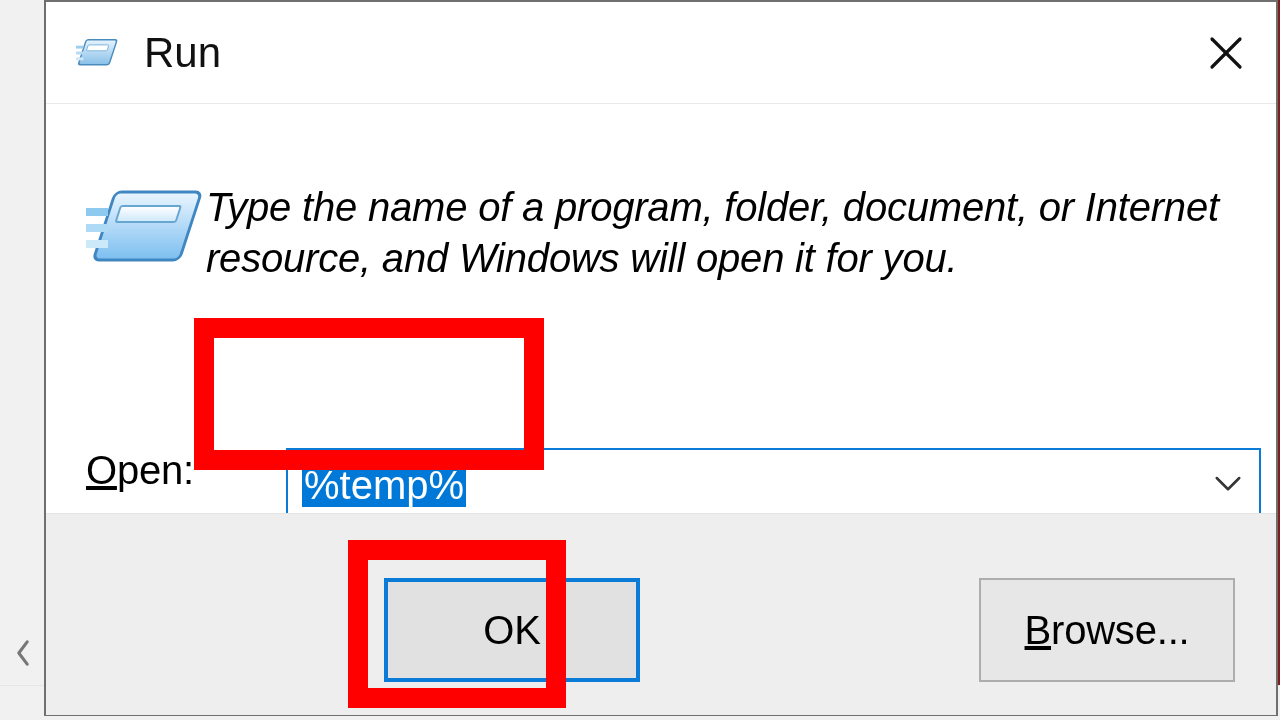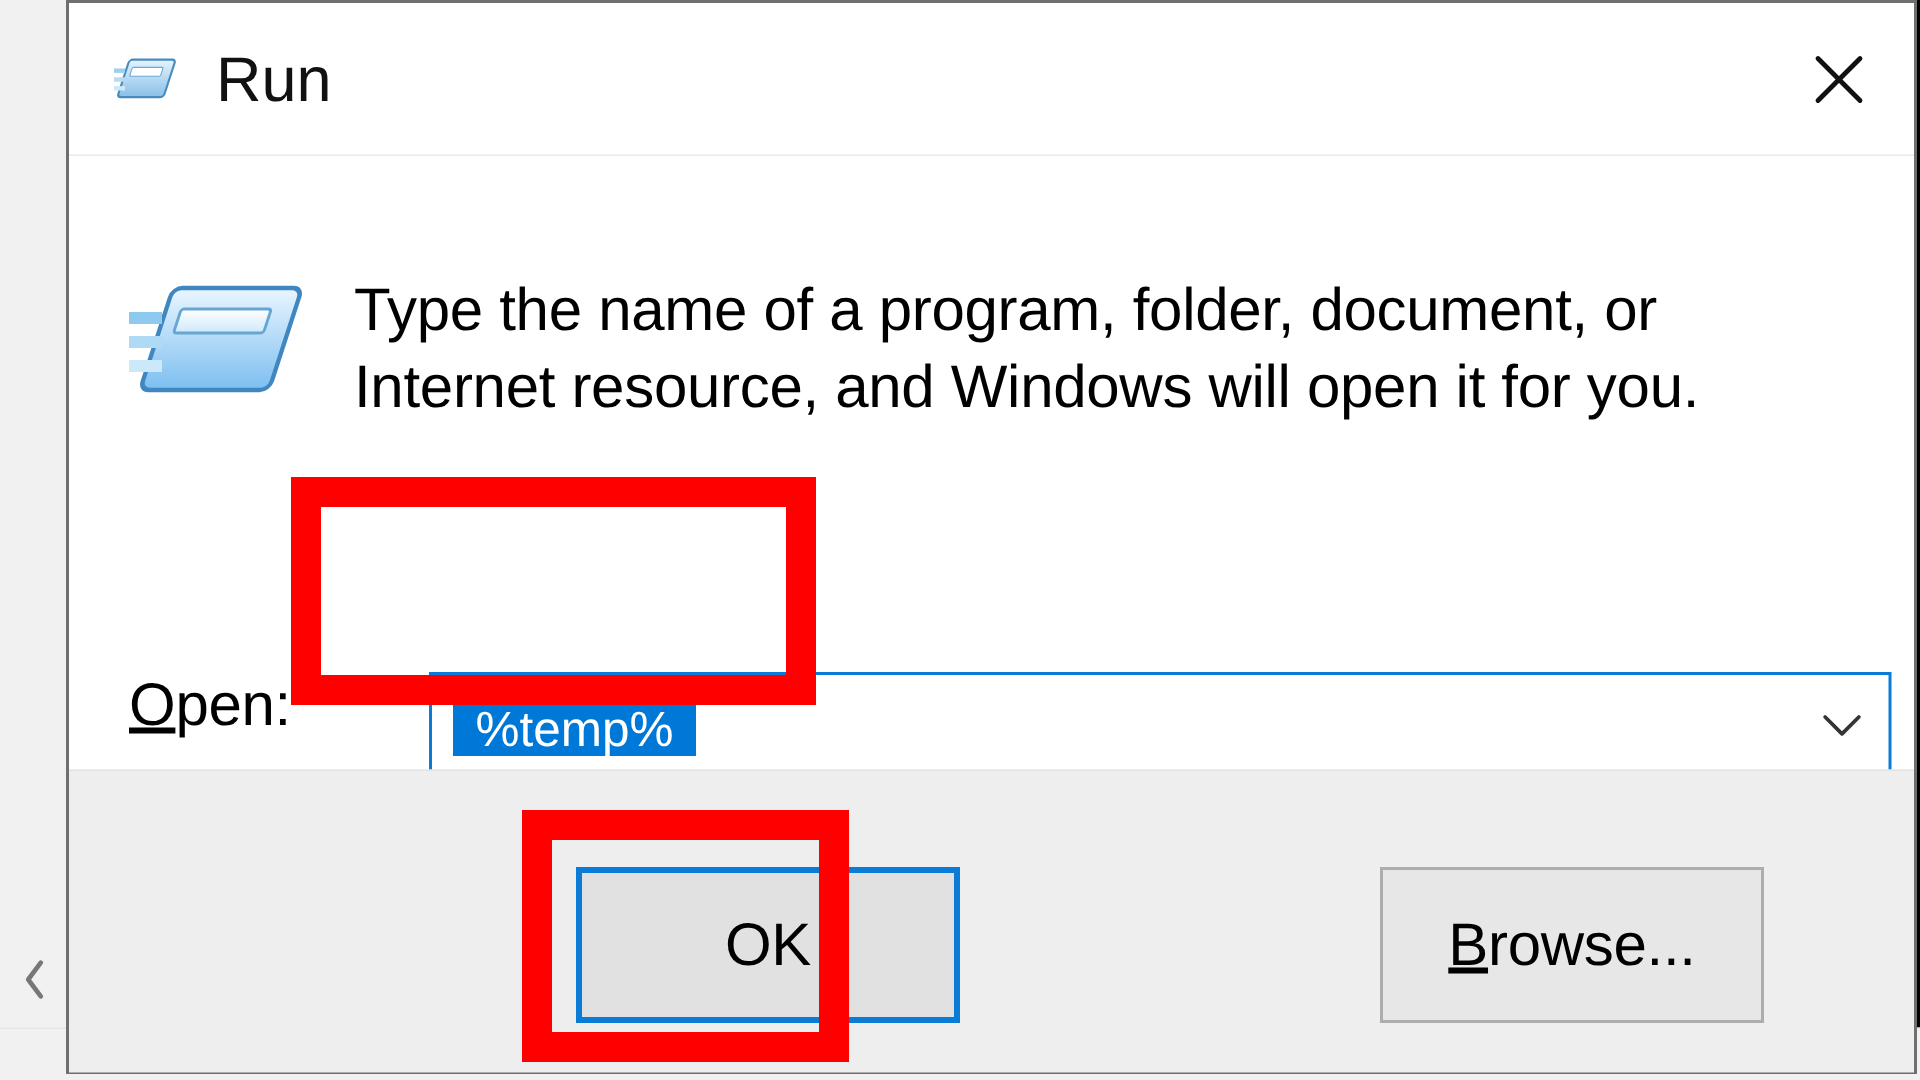--- a/index.html
+++ b/index.html
@@ -8,21 +8,21 @@
     width: 1280px;
     height: 720px;
     background: #fff;
     font-family: "Segoe UI", Tahoma, sans-serif;
     overflow: hidden;
   }
   .backdrop {
     position: absolute;
     left: 0; top: 0;
     width: 1280px; height: 720px;
-    background: #000000;
+    background: #7f1d1d;
   }
   .left-strip {
     position: absolute;
     left: 0; top: 0;
     width: 44px; height: 720px;
     background: #f1f1f1;
     border-right: 1px solid #e5e5e5;
   }
   .bottom-strip {
     position: absolute;
@@ -98,21 +98,21 @@
   }
 
   .content {
     position: relative;
     padding: 78px 40px 40px 40px;
   }
 
   .hint-row {
     display: flex;
     align-items: flex-start;
-    gap: 30px;
+    font-style: italic;
   }
   .run-big-icon {
     width: 120px; height: 90px;
     flex-shrink: 0;
     margin-top: 2px;
   }
   .hint-text {
     font-size: 40px;
     line-height: 1.28;
     color: #000;
@@ -145,23 +145,23 @@
     border: 2px solid #0a7bd6;
     background: #fff;
     box-sizing: border-box;
     display: flex;
     align-items: center;
     justify-content: space-between;
     padding: 0 16px 0 0;
   }
   .combo-text {
     margin-left: 14px;
-    font-size: 33px;
+    font-size: 40px;
     line-height: 1;
-    padding: 2px 15px;
+    padding: 2px 2px;
   }
   .combo-text.selected {
     background: #0078d7;
     color: #fff;
   }
   .combo-caret {
     color: #3a3a3a;
   }
 
   .button-row {
@@ -186,21 +186,21 @@
     font-size: 40px;
     color: #000;
     letter-spacing: -0.2px;
   }
   .btn.ok {
     left: 338px;
     border: 4px solid #0a7bd6;
     background: #e1e1e1;
   }
   .btn.cancel { left: 624px; }
-  .btn.browse { left: 874px; text-align: right; }
+  .btn.browse { left: 933px; text-align: right; }
   .btn .u { text-decoration: underline; }
 
   
   .hl {
     position: absolute;
     border: 20px solid #ff0000;
     box-sizing: border-box;
     pointer-events: none;
   }
   .hl.h1 {

